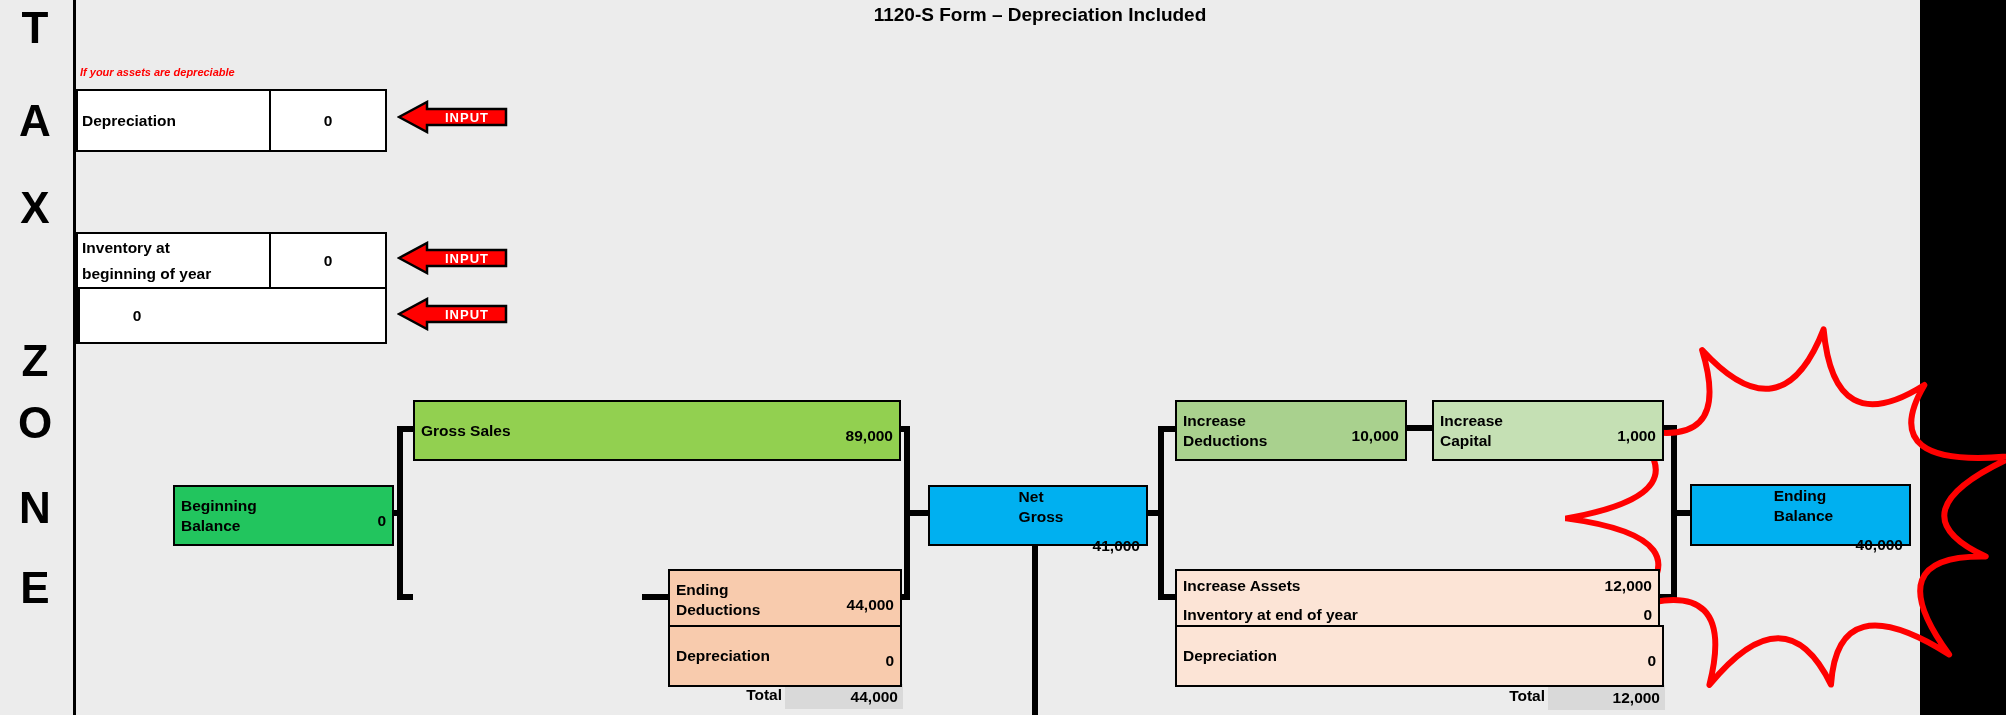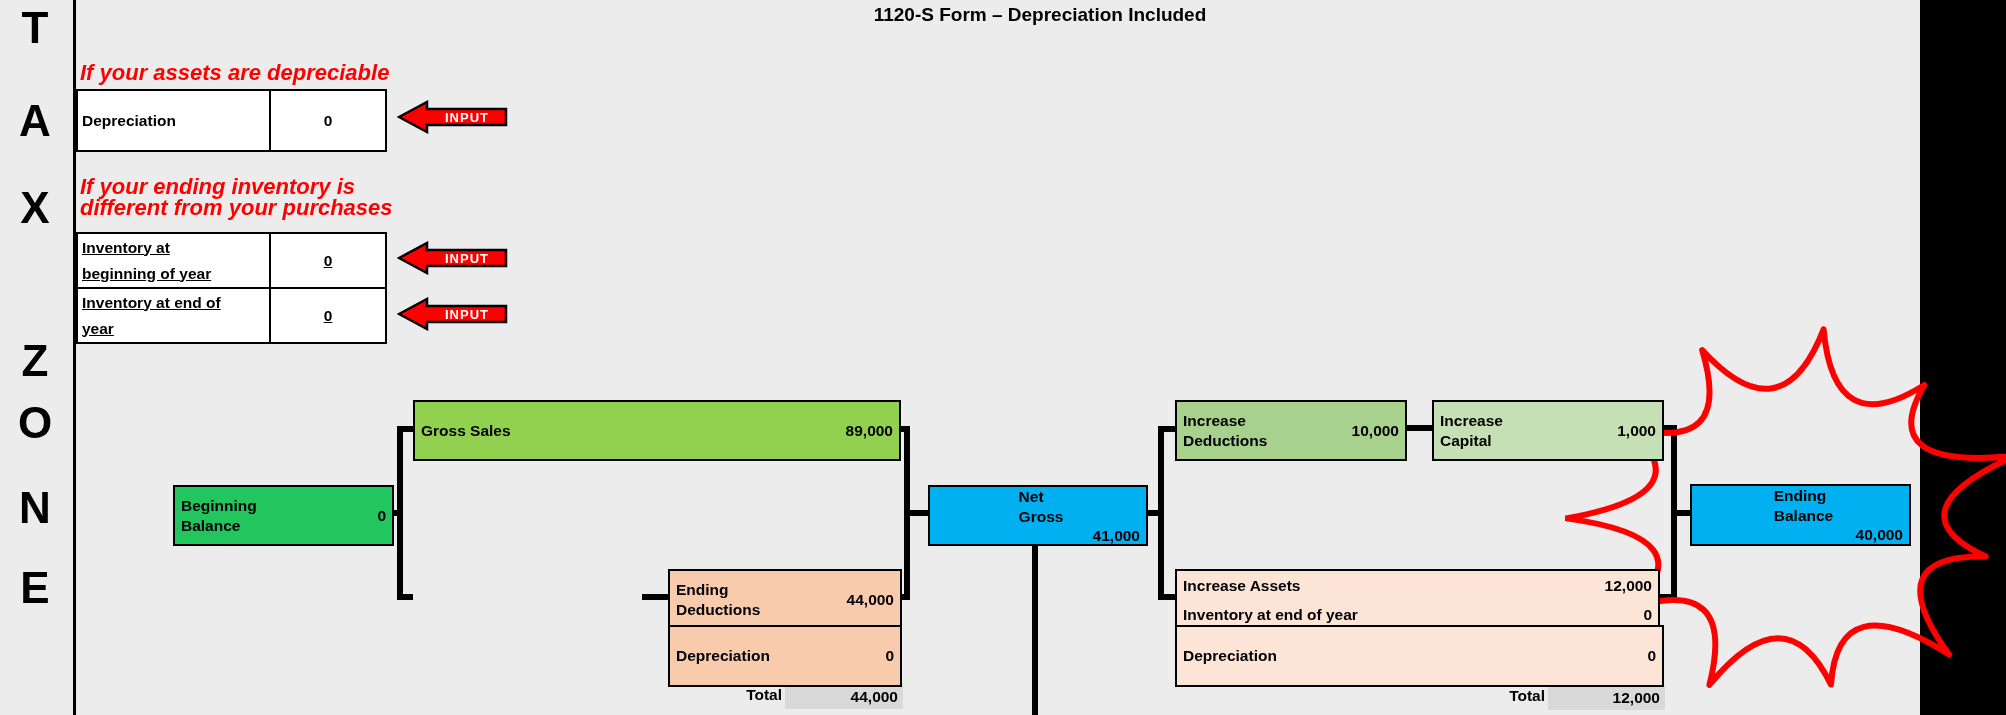--- a/index.html
+++ b/index.html
@@ -9,21 +9,21 @@
     font-family:"Liberation Sans", sans-serif;
     color:#000;
   }
   .abs{position:absolute;box-sizing:border-box;}
   
   .vrule{position:absolute;left:73px;top:0;width:3px;height:715px;background:#000;}
   .tax-letter{position:absolute;left:12px;width:46px;text-align:center;
     font-size:44px;font-weight:bold;line-height:1;}
   
   .rednote{position:absolute;color:#FF0000;font-weight:bold;font-style:italic;
-    font-size:22px;line-height:21px;white-space:nowrap;}
+    font-size:11px;line-height:21px;white-space:nowrap;}
   
   .inbox{position:absolute;background:#fff;border:2.5px solid #000;display:flex;}
   .inbox .lbl{flex:1;display:flex;align-items:center;padding-left:4px;
     font-weight:bold;font-size:15.5px;line-height:26px;}
   .inbox .val{width:114px;border-left:2.5px solid #000;display:flex;
     align-items:center;justify-content:center;font-weight:bold;font-size:15.5px;}
   .instack{position:absolute;border:2.5px solid #000;background:#fff;}
   .instack .row{display:flex;box-sizing:border-box;}
   .instack .row+.row{border-top:2.5px solid #000;}
   .instack .lbl{flex:1;display:flex;align-items:center;padding-left:4px;
@@ -31,21 +31,21 @@
   .instack .val{width:114px;border-left:2.5px solid #000;display:flex;
     align-items:center;justify-content:center;font-weight:bold;font-size:15.5px;}
   
   .title{position:absolute;left:740px;top:4px;width:600px;text-align:center;
     font-size:19px;font-weight:bold;}
   
   .fbox{position:absolute;border:2.5px solid #000;display:flex;align-items:center;
     font-weight:bold;font-size:15.5px;z-index:6;}
   .fbox .flabel{line-height:20px;padding-left:6px;}
   .fbox .flabel span{display:block;}
-  .fbox .fvalue{margin-left:auto;padding-right:6px;white-space:nowrap;}
+  .fbox .fvalue{margin-left:auto;padding-right:6px;white-space:nowrap;margin-top:10px;}
   
   .arow{display:flex;align-items:center;font-weight:bold;font-size:15.5px;
     height:29px;padding:0 6px;}
   .arow .av{margin-left:auto;}
   
   .ln{position:absolute;background:#000;z-index:3;}
   
   .tlabel{position:absolute;font-weight:bold;font-size:15.5px;text-align:right;}
   .tcell{position:absolute;background:#D9D9D9;display:flex;align-items:center;
     justify-content:flex-end;padding-right:5px;font-weight:bold;font-size:15.5px;}
@@ -84,41 +84,31 @@
       </div>
     <div class="val">0</div>
   </div>
   <div class="inarrow" style="left:397px;top:100px;">
     <svg width="111" height="34" viewBox="0 0 111 34">
       <polygon points="2,17 30,2 30,9 109,9 109,25 30,25 30,32" fill="#FF0000" stroke="#000" stroke-width="2.5"></polygon>
     </svg>
     <div class="atext">INPUT</div>
   </div>
 
-  <div class="rednote" style="left:80px;top:176px;">
-    <span>If your ending inventory is</span><br>
-    <span>different from your purchases</span>
-  </div>
-  <div class="instack" style="left:76px;top:232px;width:307px;text-decoration:underline;">
+  <div class="instack" style="left:76px;top:232px;width:307px;">
     <div class="row" style="height:53px;">
       <div class="lbl">
         <div>
             <span style="display:block;">Inventory at</span>
             <span style="display:block;">beginning of year</span>
           </div>
       </div>
       <div class="val">0</div>
     </div>
     <div class="row" style="height:55px;">
-      <div class="lbl">
-        <div>
-            <span style="display:block;">Inventory at end of</span>
-            <span style="display:block;">year</span>
-          </div>
-      </div>
       <div class="val">0</div>
     </div>
   </div>
   <div class="inarrow" style="left:397px;top:241px;">
     <svg width="111" height="34" viewBox="0 0 111 34">
       <polygon points="2,17 30,2 30,9 109,9 109,25 30,25 30,32" fill="#FF0000" stroke="#000" stroke-width="2.5"></polygon>
     </svg>
     <div class="atext">INPUT</div>
   </div>
   <div class="inarrow" style="left:397px;top:297px;">

